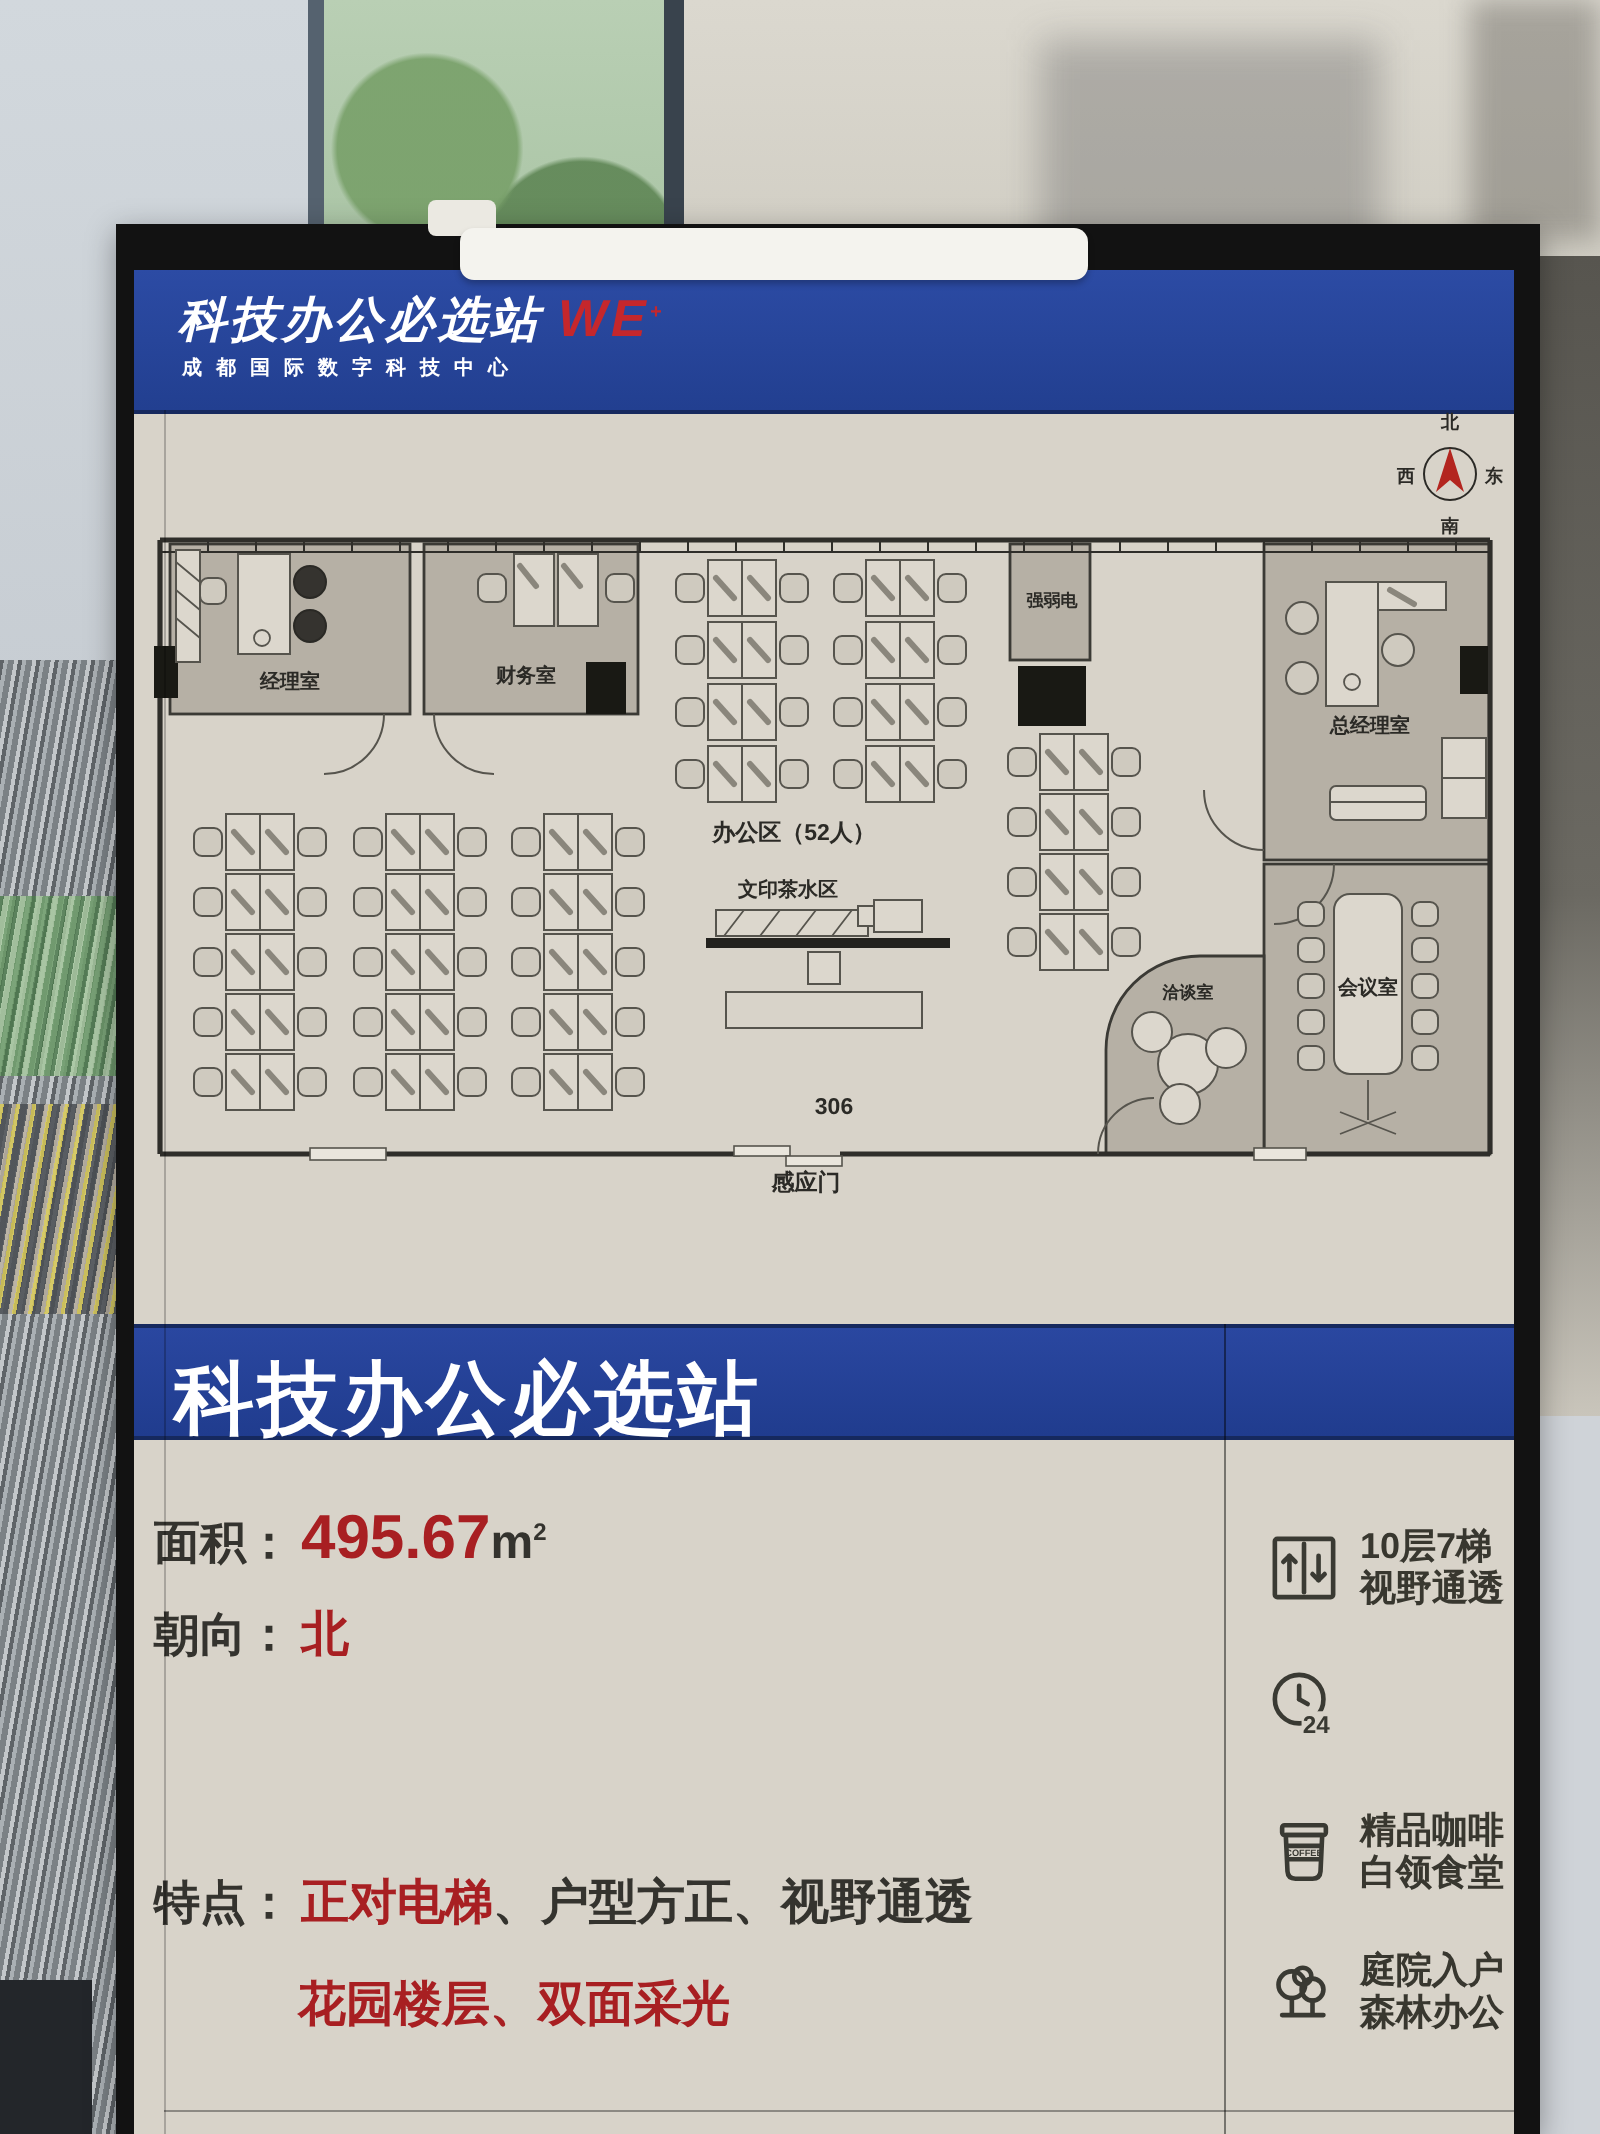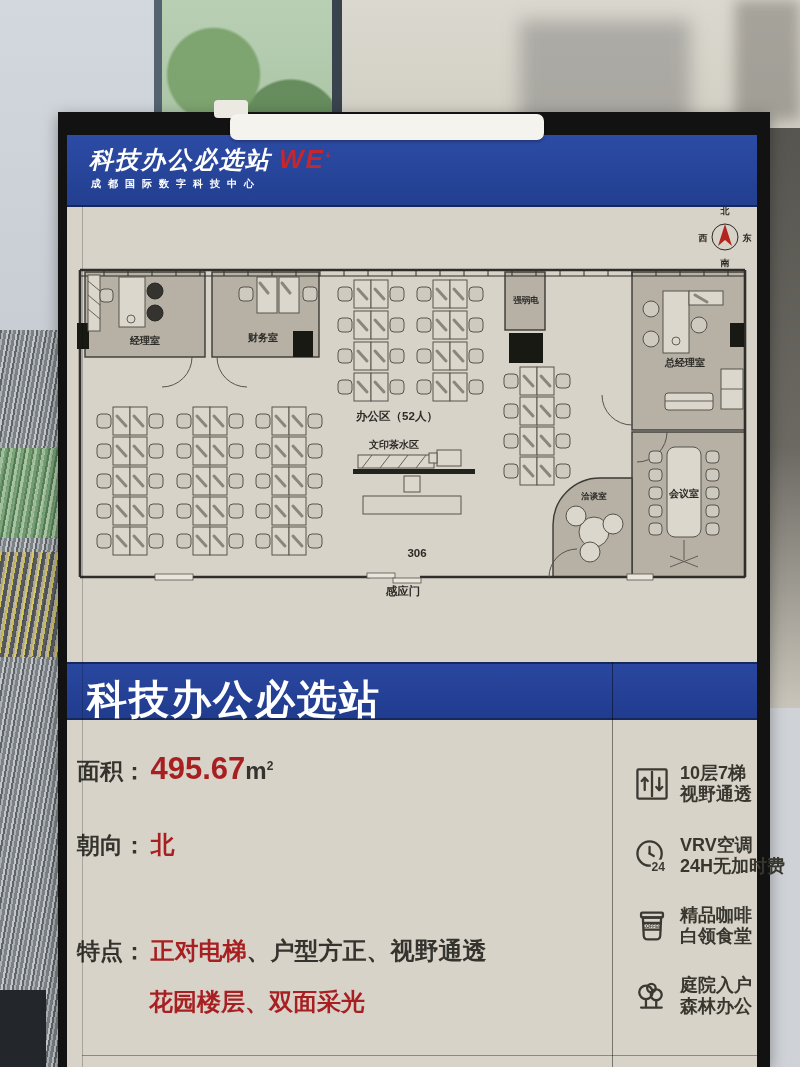--- a/index.html
+++ b/index.html
@@ -271,21 +271,21 @@
 
     <div class="abs banner">
       <div class="banner-title">科技办公必选站</div>
     </div>
 
     <div class="abs d-row" style="top:616px">
       <span class="d-label">面积：</span>
       <span class="v-big rd">495.67</span><span class="unit"><span>m</span><sup>2</sup></span>
     </div>
 
-    <div class="abs d-row" style="top:694px">
+    <div class="abs d-row" style="top:666px">
       <span class="d-label">朝向：</span>
       <span class="v-med rd">北</span>
     </div>
 
 
     <div class="abs d-row" style="top:851px;left:82px">
       <span class="v-med rd"><span>花园楼层</span><span>、</span><span>双面采光</span></span>
     </div>
 
     <div class="abs d-row" style="top:800px">
@@ -309,24 +309,20 @@
     </div>
 
     <div class="abs am-item" style="top:700px">
       <svg class="am-icon" width="34" height="34" viewBox="0 0 28 28">
         <circle class="icn" cx="12" cy="12" r="10"></circle>
         <line class="icn" x1="12" y1="12" x2="12" y2="6.5"></line>
         <line class="icn" x1="12" y1="12" x2="15.5" y2="14"></line>
         <rect x="13" y="17" width="14" height="11" fill="#d8d3c9"></rect>
         <text x="13.5" y="26" font-size="10" font-weight="bold" fill="#3a3a33">24</text>
       </svg>
-      <div class="am-text">
-        <div>VRV空调</div>
-        <div>24H无加时费</div>
-      </div>
     </div>
 
     <div class="abs am-item" style="top:770px">
       <svg class="am-icon" width="34" height="34" viewBox="0 0 28 28">
         <rect class="icn" x="5" y="3" width="18" height="4" rx="1"></rect>
         <path class="icn" d="M6.5 7 H21.5 L20.8 22 Q20.6 25 17.5 25 H10.5 Q7.4 25 7.2 22 Z"></path>
         <line class="icn" x1="6.9" y1="11.5" x2="21.1" y2="11.5"></line>
         <line class="icn" x1="7.2" y1="17" x2="20.8" y2="17"></line>
         <text x="14" y="15.5" font-size="3.8" font-weight="bold" fill="#3a3a33" text-anchor="middle">COFFEE</text>
       </svg>

